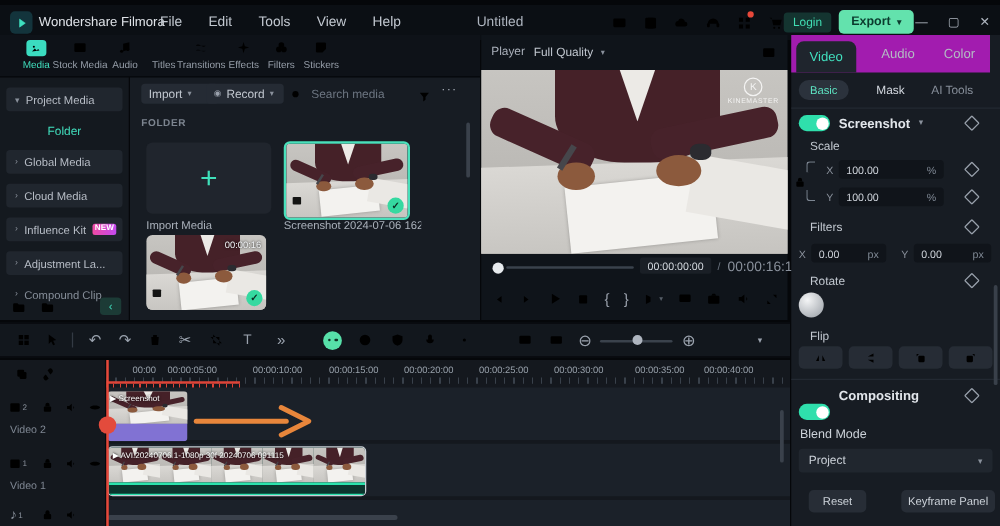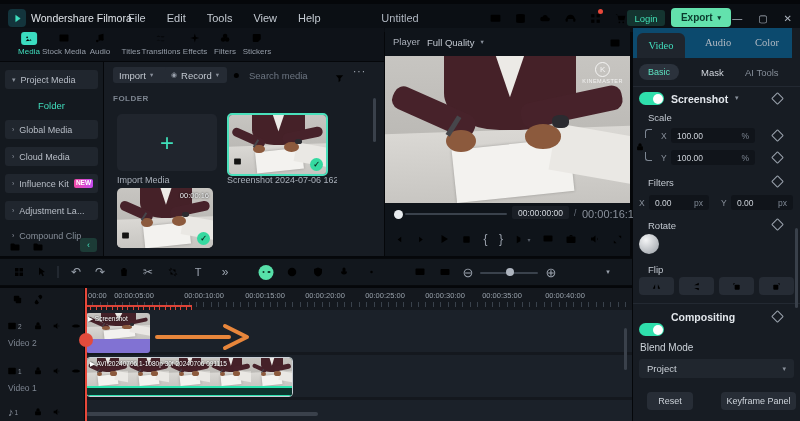--- a/index.html
+++ b/index.html
@@ -79,21 +79,21 @@
   .seek-knob{position:absolute;left:9px;top:182px;width:9px;height:9px;border-radius:50%;background:#e7ebee;}
   .seek-track{position:absolute;left:20px;top:185px;width:102px;height:2px;background:#3a424c;border-radius:1px;}
   .timebox{position:absolute;left:127px;top:178px;width:57px;height:13px;background:#1a1f26;border-radius:2px;display:flex;align-items:center;justify-content:center;font-size:8.5px;color:#d4d9df;}
   .timesep{position:absolute;left:189px;top:180px;font-size:8.5px;color:#6d7682;}
   .timedur{position:absolute;left:197px;top:180px;font-size:11px;color:#8a919c;}
   .pv-controls{position:absolute;left:8px;top:202px;width:230px;height:18px;display:flex;align-items:center;justify-content:space-between;color:#9aa1ac;}
   .pvc{display:flex;align-items:center;justify-content:center;font-size:11px;}
 
   
   .inspector{left:633px;top:28px;width:167px;height:393px;background:#171c23;}
-  .insp-tabs{position:absolute;left:0;top:0;width:159px;height:30px;background:#0c4a6e;font-family:Liberation Serif, serif;}
+  .insp-tabs{position:absolute;left:0;top:0;width:159px;height:30px;background:#a21caf;}
   .insp-tab-active{position:absolute;left:4px;top:5px;width:48px;height:25px;background:#1f252d;border-radius:6px 6px 0 0;display:flex;align-items:center;justify-content:center;font-size:10.5px;color:#41dfbe;}
   .insp-tab{position:absolute;top:9px;font-size:10.5px;color:#b3bac3;}
   .pill{position:absolute;left:6px;top:36px;width:40px;height:16px;background:#2b323c;border-radius:8px;display:flex;align-items:center;justify-content:center;font-size:9px;color:#5ee4c3;}
   .subtab{position:absolute;top:39px;font-size:9.5px;}
   .toggle{width:25px;height:13px;border-radius:7px;background:#2fdfac;position:relative;}
   .toggle:after{content:"";position:absolute;right:1.5px;top:1.5px;width:10px;height:10px;border-radius:50%;background:#fff;}
   .diamond{width:7px;height:7px;border:1px solid #99a1ac;transform:rotate(45deg);border-radius:1px;}
   .sec-label{position:absolute;font-size:9.5px;color:#c2c8d0;}
   .vbox{position:absolute;height:15px;background:#10141a;border-radius:3px;display:flex;align-items:center;justify-content:space-between;padding:0 6px;box-sizing:border-box;font-size:8.5px;color:#ced3da;}
   .vbox .unit{color:#7e8793;}
@@ -113,21 +113,21 @@
   .ai-circle{width:15px;height:15px;border-radius:50%;background:#57e0a9;position:relative;}
   .ai-circle:before{content:"";position:absolute;left:3.5px;top:6px;width:2.5px;height:2.5px;border-radius:50%;background:#113528;}
   .ai-circle:after{content:"";position:absolute;right:3.5px;top:6px;width:2.5px;height:2.5px;border-radius:50%;background:#113528;}
   .zoom-slider{position:absolute;left:480px;top:12.5px;width:58px;height:2px;background:#3a424c;border-radius:1px;}
   .zoom-knob{position:absolute;left:506px;top:9px;width:8px;height:8px;border-radius:50%;background:#aeb5bf;}
 
   
   .timeline{left:0;top:288px;width:632px;height:133px;background:#14181e;}
   .tl-head{position:absolute;left:0;top:0;width:85px;height:133px;background:#14181e;border-right:1px solid #07090c;box-sizing:border-box;color:#8a919c;}
   .lane{position:absolute;left:85px;width:547px;background:#1b2129;}
-  .rl{position:absolute;top:3px;font-size:7.5px;color:#98a1ab;}
+  .rl{position:absolute;top:3px;font-size:7.5px;color:#98a1ab;padding-left:18px;}
   .ticks{position:absolute;left:85px;top:14px;width:547px;height:5px;
          background:repeating-linear-gradient(90deg,#39414b 0 1px,transparent 1px 7.4px);}
   .redline{position:absolute;left:85px;top:17px;width:107px;height:2px;background:#dd4438;}
   .redticks{position:absolute;left:85px;top:19px;width:107px;height:3px;
          background:repeating-linear-gradient(90deg,#dd4438 0 1px,transparent 1px 5.3px);}
   .playhead{position:absolute;left:85px;top:0;width:2px;height:133px;background:#e8483a;z-index:30;}
   .ph-grip{position:absolute;left:79px;top:45px;width:14px;height:14px;border-radius:50%;background:#e34b3c;z-index:31;}
   .clip2{position:absolute;left:86px;top:25px;width:64px;height:40px;border-radius:3px;overflow:hidden;z-index:5;}
   .clip2-name{position:absolute;left:2px;top:2px;font-size:6.5px;color:#fff;text-shadow:0 0 2px #000;white-space:nowrap;overflow:hidden;width:58px;z-index:2;}
   .clip1{position:absolute;left:86px;top:69px;width:207px;height:40px;border:1px solid #c9ced5;border-radius:4px;overflow:hidden;box-sizing:border-box;z-index:5;background:#0c352e;}
@@ -683,27 +683,27 @@
     <span class="tt glyph" style="left:608px;font-size:7px">▾</span>
   </div>
 
   <div class="abs timeline">
 
     <div class="lane" style="top:22px;height:42px"></div>
     <div class="lane" style="top:67px;height:42px"></div>
     <div class="lane" style="top:112px;height:21px"></div>
 
     <span class="rl" style="left:88px">00:00</span>
-    <span class="rl" style="left:104px;width:60px;text-align:center">00:00:05:00</span>
+    <span class="rl" style="left:116px;width:60px;text-align:left">00:00:05:00</span>
     <span class="rl" style="left:174px;width:60px;text-align:center">00:00:10:00</span>
     <span class="rl" style="left:235px;width:60px;text-align:center">00:00:15:00</span>
     <span class="rl" style="left:295px;width:60px;text-align:center">00:00:20:00</span>
     <span class="rl" style="left:355px;width:60px;text-align:center">00:00:25:00</span>
     <span class="rl" style="left:415px;width:60px;text-align:center">00:00:30:00</span>
-    <span class="rl" style="left:472px;width:60px;text-align:center">00:00:35:00</span>
+    <span class="rl" style="left:490px;width:60px;text-align:left">00:00:35:00</span>
     <span class="rl" style="left:535px;width:60px;text-align:center">00:00:40:00</span>
     <div class="ticks"></div>
     <div class="redline"></div>
     <div class="redticks"></div>
 
     <div class="clip2">
       <div class="scene" style="height:26px">
           <i class="desk"></i>
           <i class="body"></i>
           <i class="shirt"></i>

